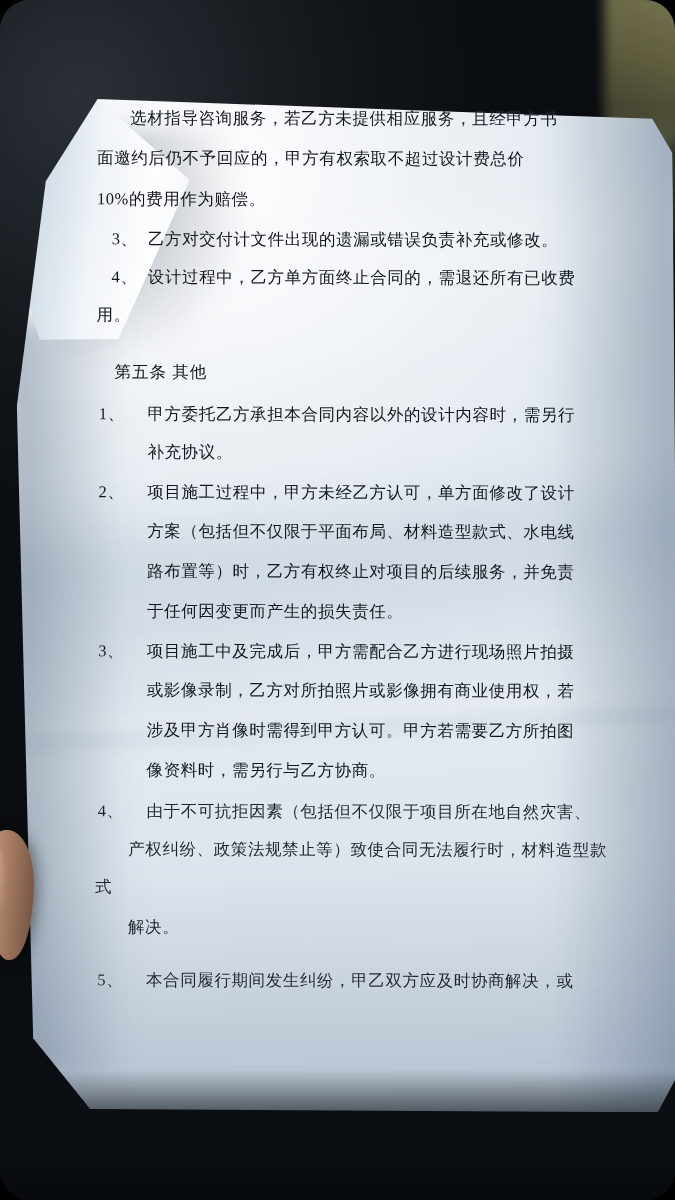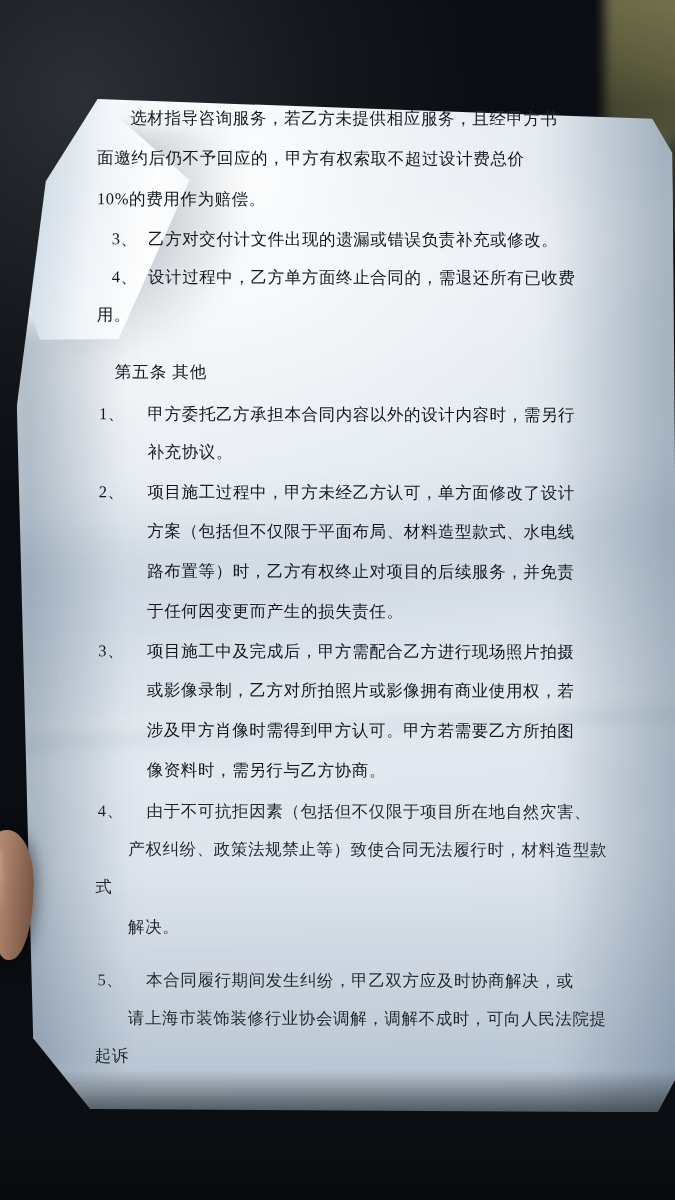--- a/index.html
+++ b/index.html
@@ -7,20 +7,21 @@
     padding: 0;
     background: #000;
   }
   #scene {
     position: relative;
     width: 675px;
     height: 1200px;
     overflow: hidden;
     background: #0c1116;
     font-family: "Liberation Serif", serif;
+    border-radius: 30px;
   }
 
   
   .bg-base {
     position: absolute;
     inset: 0;
     background:
       radial-gradient(ellipse 60% 35% at 12% 8%, #2b3036 0%, #14181d 60%, #0a0d11 100%),
       linear-gradient(160deg, #1b1f25 0%, #0e1216 45%, #090c10 100%);
   }
@@ -293,21 +294,20 @@
     </span>
     <span class="para fade-low" style="text-indent:2.0em">产权纠纷、政策法规禁止等）致使合同无法履行时，材料造型款式</span>
     <span class="para fade-low" style="text-indent:2.0em">解决。</span>
 
     <div class="spacer-md"></div>
 
     <span class="num-item fade-low">
       <span class="num">5、</span>
       <span>本合同履行期间发生纠纷，甲乙双方应及时协商解决，或</span>
     </span>
-    <span class="para fade-low" style="text-indent:2.0em">请上海市装饰装修行业协会调解，调解不成时，可向人民法院提起诉</span>
 
   </div>
 
   <div class="thumb">
     <div class="thumbnail-hl"></div>
   </div>
 
   <div class="bg-bottom"></div>
 </div>
 

